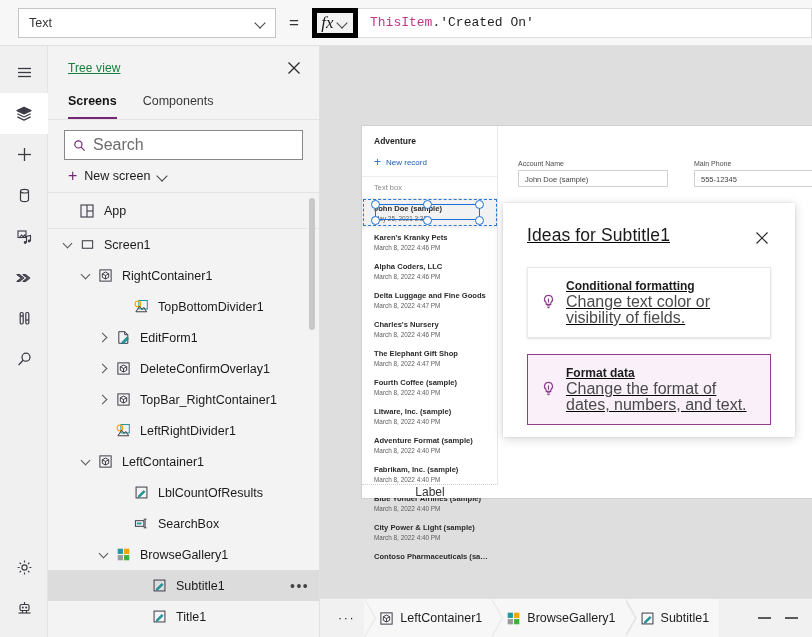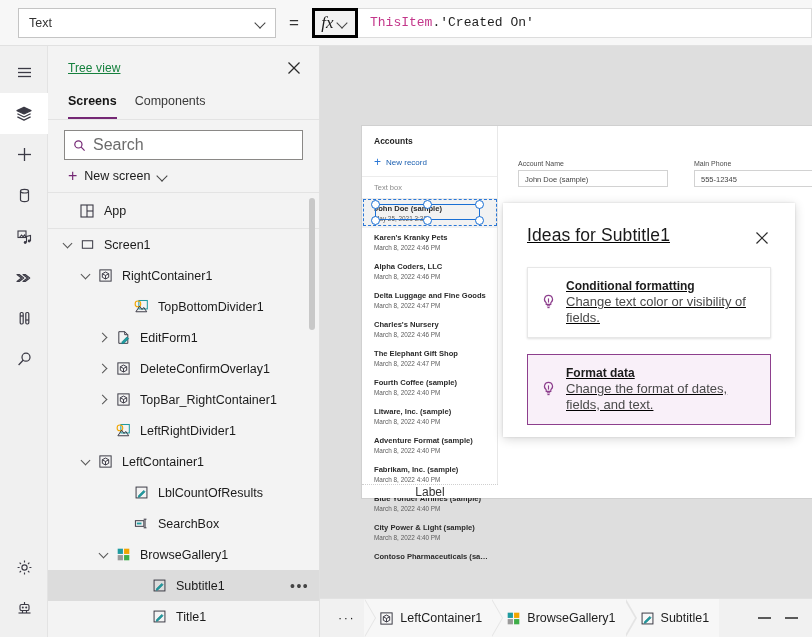--- a/index.html
+++ b/index.html
@@ -28,21 +28,21 @@
   .chev::before {
     content: ""; position: absolute; left: 1px; top: 2px;
     width: 7px; height: 7px; border-right: 1.3px solid #444; border-bottom: 1.3px solid #444;
     transform: rotate(45deg);
   }
   .equals {
     width: 36px; text-align: center; font-size: 17px; color: #333;
     user-select: none;
   }
   .fx-btn {
-    width: 46px; height: 30px; background: #f2f2f2; border: 3px solid #000000;
+    width: 46px; height: 30px; background: #f2f2f2; border: 5px solid #000000;
     display: flex; align-items: center; justify-content: center; gap: 3px;
     cursor: pointer;
   }
   .fx-btn .fx {
     font-family: "Liberation Serif", serif; font-style: italic;
     font-size: 17px; color: #1a1a1a;
   }
   .formula-input {
     flex: 1; height: 30px; background: #ffffff; border: 1px solid #dcdcdc;
     border-left: none; display: flex; align-items: center; padding-left: 12px;
@@ -71,21 +71,21 @@
   }
   .tree-head {
     height: 44px; display: flex; align-items: center; padding: 0 12px 0 20px;
   }
   .tree-title { font-size: 12px; color: #15803d; flex: 1; letter-spacing: .1px; text-decoration: underline; }
   .icon-btn {
     width: 26px; height: 26px; display: flex; align-items: center; justify-content: center;
     cursor: pointer; color: #333;
   }
   .tabs {
-    display: flex; gap: 18px; padding: 4px 4px 0 20px;
+    display: flex; gap: 26px; padding: 4px 4px 0 20px;
     border-bottom: 1px solid #e3e3e3; height: 30px;
   }
   .tab {
     font-size: 12.5px; color: #3a3a3a; cursor: pointer; padding-bottom: 6px;
     position: relative;
   }
   .tab.active { font-weight: bold; color: #141414; }
   .tab.active::after {
     content: ""; position: absolute; left: 0; right: 0; bottom: 0;
     height: 2px; background: #742774;
@@ -191,21 +191,21 @@
     margin: 16px 24px 0 24px; background: #fff; border: 1px solid #e7e7e7;
     box-shadow: 0 0.8px 2px rgba(0,0,0,.12); display: flex; align-items: center;
     gap: 10px; padding: 10px 12px 11px 12px; cursor: pointer;
   }
   .idea-card.selected {
     background: #f9f0f9; border: 1.5px solid #8d3f8d; box-shadow: none;
   }
   .idea-card .bulb { flex: 0 0 16px; display: flex; align-items: center; justify-content: center; }
   .idea-card .txt { flex: 1; }
   .idea-card .t { font-size: 12px; font-weight: bold; color: #1c1c1c; line-height: 16px; }
-  .idea-card .s { font-size: 13px; color: #4a4a4a; line-height: 16px; }
+  .idea-card .s { font-size: 16px; color: #4a4a4a; line-height: 16px; }
 
   
   .bottombar {
     position: absolute; left: 320px; top: 598px; width: 492px; height: 39px;
     background: #f1f1f1; border-top: 1px solid #e2e2e2;
     display: flex; align-items: center;
   }
   .crumb {
     display: flex; align-items: center; gap: 6px; height: 39px;
     padding: 0 10px 0 14px; font-size: 12.5px; color: #1d1d1d; cursor: pointer;
@@ -577,21 +577,21 @@
         </div>
       <div class="vscroll"></div>
 
     </div>
   </div>
 
   <div class="canvas">
     <div class="app-preview">
 
       <div class="gal">
-        <div class="gal-title">Accounts</div>
+        <div class="gal-title">Adventure</div>
         <div class="gal-new">
           <span class="p">+</span>
           <span>New record</span>
         </div>
         <div class="gal-search">Text box</div>
         <div class="gal-list" id="gallery-items">
             <div class="gal-item sel" style="position: relative;">
               <div class="n">John Doe (sample)</div>
               <div class="d">May 25, 2021 3:33</div>
               <div class="sel-outline"></div>
@@ -703,21 +703,21 @@
                 <g fill="none" stroke="#8d3f8d" stroke-width="1.15">
                   <path d="M7.5 1.4a4 4 0 0 0-2.3 7.3v1.6h4.6V8.7A4 4 0 0 0 7.5 1.4z"></path>
                   <line x1="5.8" y1="11.8" x2="9.2" y2="11.8"></line>
                   <line x1="6.4" y1="13.6" x2="8.6" y2="13.6"></line>
                   <line x1="7.5" y1="4.4" x2="7.5" y2="8.6"></line>
                 </g>
               </svg>
             </span>
             <span class="txt">
               <div class="t">Format data</div>
-              <div class="s">Change the format of dates, fields, and text.</div>
+              <div class="s">Change the format of dates, numbers, and text.</div>
             </span>
           </div>
         </div>
     </div>
   </div>
 
   <div class="bottombar">
     <div class="crumb ell">···</div>
     <div id="crumbs" style="display:flex; align-items:center;">
         <div class="crumb">

